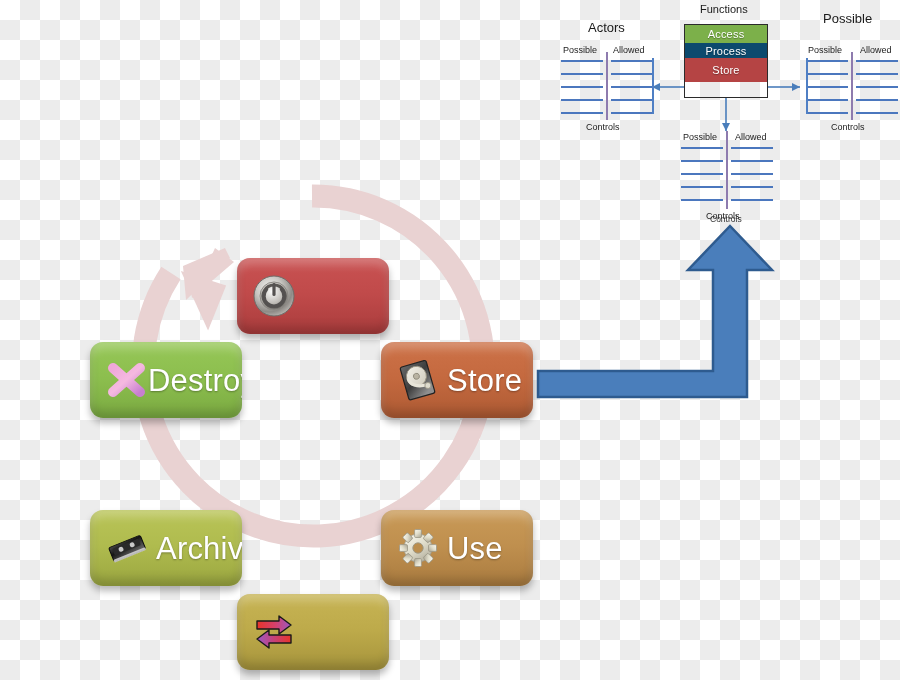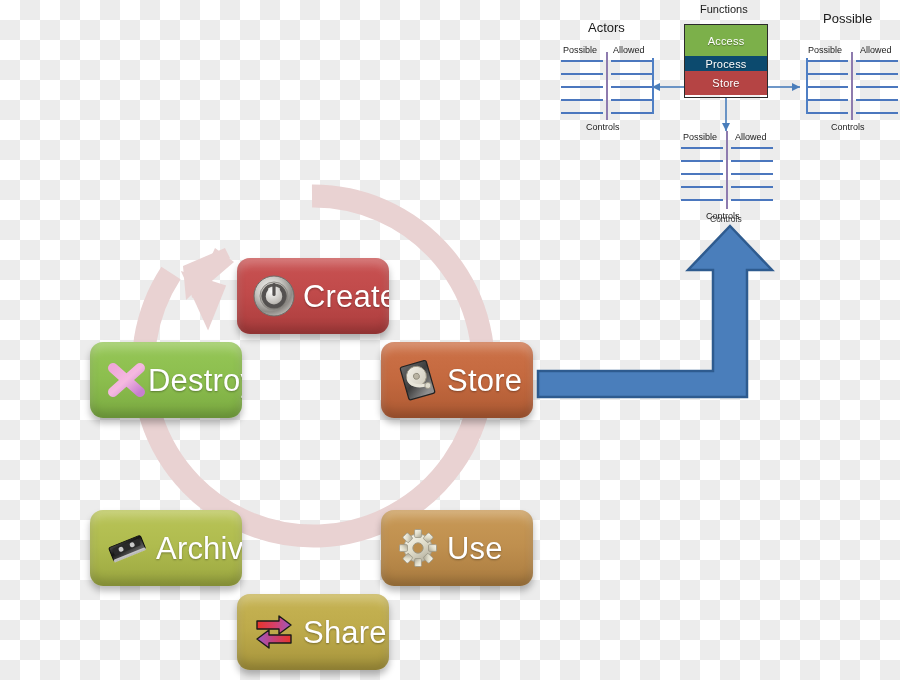--- a/index.html
+++ b/index.html
@@ -127,21 +127,21 @@
 </svg>
 
 <svg width="900" height="680" style="position:absolute;left:0;top:0;">
   <polygon id="bigArrow" points="538,371 713,371 713,270 688,270 730,226 772,270 747,270 747,397 538,397" fill="#4a7ebb" stroke="#2e5b8f" stroke-width="2.5" stroke-linejoin="miter"></polygon>
 </svg>
 
 <div>
 
   <div class="fn-label" style="left:700px; top:3px;">Functions</div>
   <div class="fn-box" style="left:684px; top:24px; width:84px; height:74px;">
-    <div class="fn-band" style="height:31px; background:#7cb04a;text-align:right;">
+    <div class="fn-band" style="height:18px; background:#7cb04a;text-align:right;">
       <span>Access</span>
     </div>
     <div class="fn-band" style="height:15px; background:#0c4a6e;">
       <span>Process</span>
     </div>
     <div class="fn-band" style="height:24px; background:#b54444;">
       <span>Store</span>
     </div>
   </div>
 
@@ -232,21 +232,20 @@
   <span class="lc-ico">
     <svg width="46" height="46" viewBox="0 0 46 46">
       <circle cx="23" cy="23" r="20" fill="url(#metal)" stroke="#6e6b67" stroke-width="1"></circle>
       <circle cx="23" cy="23" r="14" fill="url(#metal2)"></circle>
       <circle cx="23" cy="23" r="14" fill="none" stroke="#8d8a85" stroke-width="1"></circle>
       <path d="M23 12 a11 11 0 1 0 0.1 0" fill="none" stroke="#5a5754" stroke-width="3.2" stroke-linecap="round" transform="rotate(0 23 23)"></path>
       <path d="M15.5 16.5 a10 10 0 1 0 15 0" fill="none" stroke="#545150" stroke-width="3.4" stroke-linecap="round"></path>
       <rect x="21.4" y="10" width="3.2" height="13" rx="1.6" fill="#545150"></rect>
     </svg>
   </span>
-  <span class="lbl">Create</span>
 </div>
 
 <div class="lc-btn" style="left:381px; top:342px; width:152px; height:76px;
             background:linear-gradient(180deg,#cd7248 0%,#c4693f 48%,#ad5a33 100%);">
   <span class="lc-ico">
     <svg width="46" height="46" viewBox="0 0 46 46">
       <g transform="rotate(-16 23 23)">
         <rect x="9" y="6" width="27" height="34" rx="2" fill="url(#caseg)" stroke="#222" stroke-width="1.2"></rect>
         <circle cx="22.5" cy="19" r="10" fill="url(#discg)" stroke="#9a9483" stroke-width="0.9"></circle>
         <circle cx="22.5" cy="19" r="3" fill="#b9b3a2" stroke="#8b8678" stroke-width="0.8"></circle>
@@ -284,21 +283,20 @@
 </div>
 
 <div class="lc-btn" style="left:237px; top:594px; width:152px; height:76px;
             background:linear-gradient(180deg,#c7b454 0%,#bdaa4a 48%,#a6943c 100%);">
   <span class="lc-ico">
     <svg width="46" height="46" viewBox="0 0 46 46">
       <polygon points="6,12 28,12 28,7 40,16 28,25 28,20 6,20" fill="url(#sharea)" stroke="#1a1a1a" stroke-width="1.4" stroke-linejoin="round"></polygon>
       <polygon points="40,26 18,26 18,21 6,30 18,39 18,34 40,34" fill="url(#shareb)" stroke="#1a1a1a" stroke-width="1.4" stroke-linejoin="round"></polygon>
     </svg>
   </span>
-  <span class="lbl">Share</span>
 </div>
 
 <div class="lc-btn" style="left:90px; top:510px; width:152px; height:76px;
             background:linear-gradient(180deg,#b9c457 0%,#afbb4e 48%,#9aa640 100%);">
   <span class="lc-ico">
     <svg width="46" height="46" viewBox="0 0 46 46">
       <g transform="rotate(-22 23 23)">
         <rect x="6" y="16" width="34" height="15" rx="2" fill="url(#tapeg)" stroke="#0d0d0d" stroke-width="1"></rect>
         <rect x="9" y="18.5" width="28" height="7" rx="1.2" fill="#2a2a2a"></rect>
         <circle cx="17" cy="22" r="2.4" fill="#c9c9c9"></circle>

